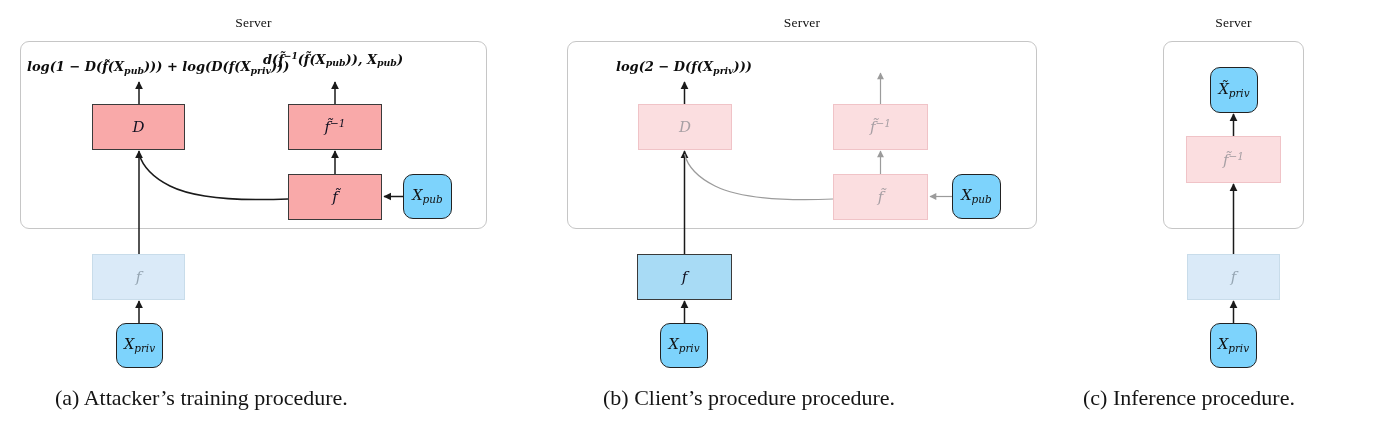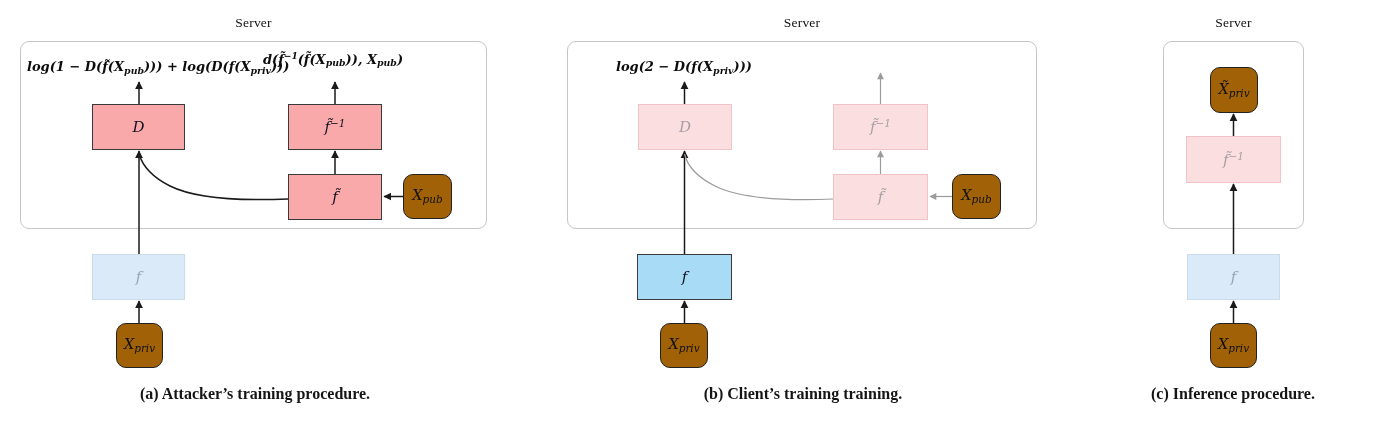--- a/index.html
+++ b/index.html
@@ -19,26 +19,26 @@
     position:absolute;display:flex;align-items:center;justify-content:center;
     box-sizing:border-box;font-size:15px;
   }
   .math{font-style:italic;font-family:"DejaVu Serif","Liberation Serif",serif;}
   .math sub{font-size:.72em;font-style:italic;vertical-align:-0.3em;letter-spacing:0;}
   .math sup{font-size:.7em;vertical-align:0.5em;}
   .pink-strong{background:var(--pink-strong);border:1.4px solid var(--strong-border);color:#101020;}
   .pink-faded{background:var(--pink-faded);border:1.2px solid var(--pink-faded-border);color:var(--faded-label);}
   .blue-strong{background:var(--blue-strong);border:1.4px solid var(--strong-border);color:#101020;}
   .blue-faded{background:var(--blue-faded);border:1.2px solid var(--blue-faded-border);color:var(--faded-label-blue);}
-  .io-node{background:#a16207;border:1.4px solid var(--io-border);border-radius:10px;color:#111;font-size:14.5px;}
+  .io-node{background:#7dd3fc;border:1.4px solid var(--io-border);border-radius:10px;color:#111;font-size:14.5px;}
   .formula{
     position:absolute;text-align:center;font-size:13px;white-space:nowrap;color:#0d0d0d;font-weight:bold;
   }
   .caption{
-    position:absolute;text-align:center;font-weight:700;font-size:16px;color:#151515;
+    position:absolute;text-align:left;font-weight:400;font-size:22px;color:#151515;
     font-family:"Liberation Serif","DejaVu Serif",serif;white-space:nowrap;
   }
   svg.overlay{position:absolute;left:0;top:0;width:1373px;height:431px;pointer-events:none;}
   .ln-black{stroke:var(--arrow-black);stroke-width:1.5;fill:none;}
   .ln-gray{stroke:var(--arrow-gray);stroke-width:1.2;fill:none;}
   #mk-black path{fill:var(--arrow-black);}
   #mk-gray path{fill:var(--arrow-gray);}
 </style>
 </head>
 <body>
@@ -98,21 +98,21 @@
     <div class="node io-node" style="left:952px;top:174px;width:49px;height:45px;">
       <span class="math"><span>X</span><sub>pub</sub></span>
     </div>
     <div class="node blue-strong" style="left:637px;top:254px;width:95px;height:46px;">
       <span class="math">f</span>
     </div>
     <div class="node io-node" style="left:660px;top:323px;width:48px;height:45px;">
       <span class="math"><span>X</span><sub>priv</sub></span>
     </div>
 
-    <div class="caption" style="left:603px;top:385px;width:400px;">(b) Client’s training training.</div>
+    <div class="caption" style="left:603px;top:385px;width:400px;">(b) Client’s procedure procedure.</div>
   </div>
 
   <div class="abs" style="left:0;top:0;width:0;height:0;">
     <div class="server-label" style="left:1163px;top:15px;width:141px;">Server</div>
     <div class="server-box" style="left:1163px;top:41px;width:141px;height:188px;"></div>
 
     <div class="node io-node" style="left:1210px;top:67px;width:48px;height:46px;">
       <span class="math"><span>X̃</span><sub>priv</sub></span>
     </div>
     <div class="node pink-faded" style="left:1186px;top:136px;width:95px;height:47px;">

